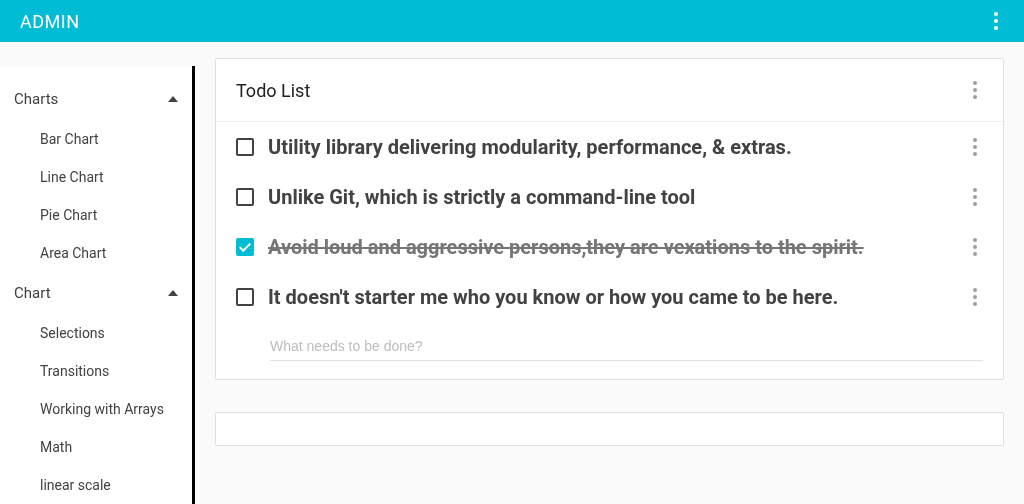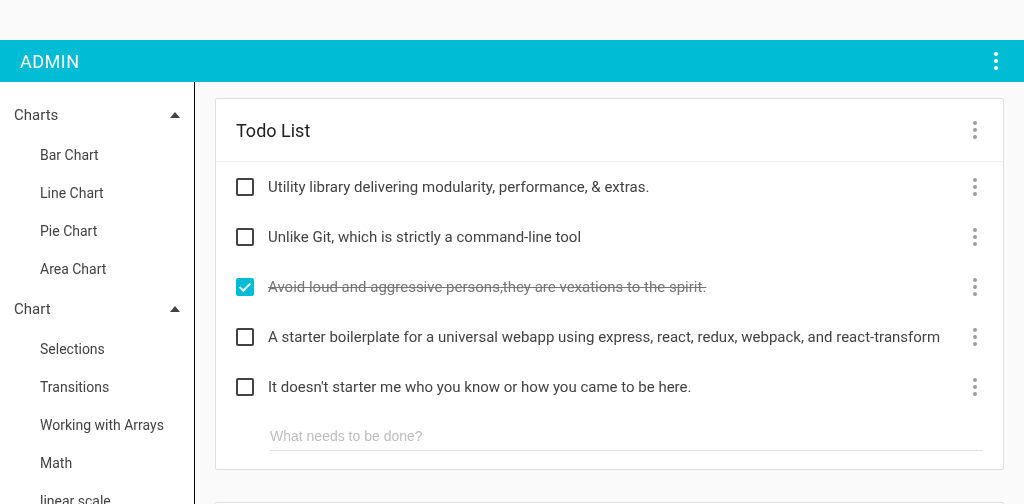--- a/index.html
+++ b/index.html
@@ -1,37 +1,37 @@
 <!DOCTYPE html>
 <html><head>
 <meta charset="utf-8">
 <style>
 * { box-sizing: border-box; margin: 0; padding: 0; }
 body { font-family: Roboto, -apple-system, BlinkMacSystemFont, "Segoe UI", Arial, sans-serif; font-size: 14px; color: #212121; background: #fafafa; }
-.header { height: 42px; background: #00bcd4; color: #fff; display: flex; align-items: center; padding: 0 20px; margin-top: 40px; }
+.header { height: 42px; background: #00bcd4; color: #fff; display: flex; align-items: center; padding: 0 20px; }
 .header-title { font-size: 18px; font-weight: 400; flex: 1; letter-spacing: 0.5px; }
 .more-vert { display: flex; flex-direction: column; gap: 3px; cursor: pointer; padding: 6px; }
 .more-vert span { width: 4px; height: 4px; border-radius: 50%; background: #fff; display: block; }
 .more-vert.grey span { background: #9e9e9e; }
 .container { display: flex; height: calc(100vh - 42px); overflow: hidden; }
-.sidebar { width: 195px; background: #fff; border-right: 1px solid #000000; overflow-y: auto; padding-top: 12px; }
+.sidebar { width: 195px; background: #fff; border-right: 3px solid #000000; overflow-y: auto; padding-top: 12px; margin-top: 24px; }
 .sidebar-group-header { display: flex; align-items: center; padding: 12px 14px; cursor: pointer; color: #424242; }
 .sidebar-group-header span:first-child { flex: 1; font-size: 15px; }
 .triangle-up { width: 0; height: 0; border-left: 5px solid transparent; border-right: 5px solid transparent; border-bottom: 6px solid #424242; }
 .sidebar-item { padding: 11px 14px 11px 40px; cursor: pointer; color: #424242; font-size: 14px; }
 .main { flex: 1; overflow-y: auto; padding: 16px 20px; }
 .card { background: #fff; border: 1px solid #e0e0e0; border-radius: 2px; margin-bottom: 32px; }
 .card-header { display: flex; align-items: center; padding: 16px 20px; border-bottom: 1px solid #eee; }
 .card-title { flex: 1; font-size: 18px; font-weight: 400; color: #212121; }
 .card-body { padding: 0 0 18px 0; }
 .todo-row { display: flex; align-items: center; padding: 10px 20px; gap: 14px; }
 .checkbox { width: 18px; height: 18px; border: 2px solid #424242; border-radius: 2px; cursor: pointer; flex-shrink: 0; display: flex; align-items: center; justify-content: center; }
 .checkbox.checked { background: #00bcd4; border-color: #00bcd4; }
 .checkbox.checked::after { content: ""; width: 4px; height: 9px; border: solid #fff; border-width: 0 2px 2px 0; transform: rotate(45deg) translate(-1px,-1px); }
-.todo-text { flex: 1; color: #424242; font-size: 15px; }
+.todo-text { flex: 1; color: #424242; font-size: 20px; font-weight: bold; }
 .todo-text.done { text-decoration: line-through; color: #757575; }
 .todo-input-row { padding: 10px 20px 0 54px; }
 .todo-input { width: 100%; border: none; border-bottom: 1px solid #e0e0e0; padding: 6px 0; font-size: 14px; outline: none; background: transparent; }
 .todo-input::placeholder { color: #bdbdbd; }
 </style>
 </head>
 <body>
 
 <div class="header">
   <div class="header-title">ADMIN</div>
@@ -96,29 +96,20 @@
             <div class="checkbox checked"></div>
             <div class="todo-text done">Avoid loud and aggressive persons,they are vexations to the spirit.</div>
             <div class="more-vert grey">
               <span></span>
               <span></span>
               <span></span>
             </div>
           </div>
           <div class="todo-row">
             <div class="checkbox"></div>
-            <div class="todo-text">A starter boilerplate for a universal webapp using express, react, redux, webpack, and react-transform</div>
-            <div class="more-vert grey">
-              <span></span>
-              <span></span>
-              <span></span>
-            </div>
-          </div>
-          <div class="todo-row">
-            <div class="checkbox"></div>
             <div class="todo-text">It doesn't starter me who you know or how you came to be here.</div>
             <div class="more-vert grey">
               <span></span>
               <span></span>
               <span></span>
             </div>
           </div>
           <div class="todo-input-row"><input class="todo-input" placeholder="What needs to be done?" style=""></div>
         </div>
     </div>

